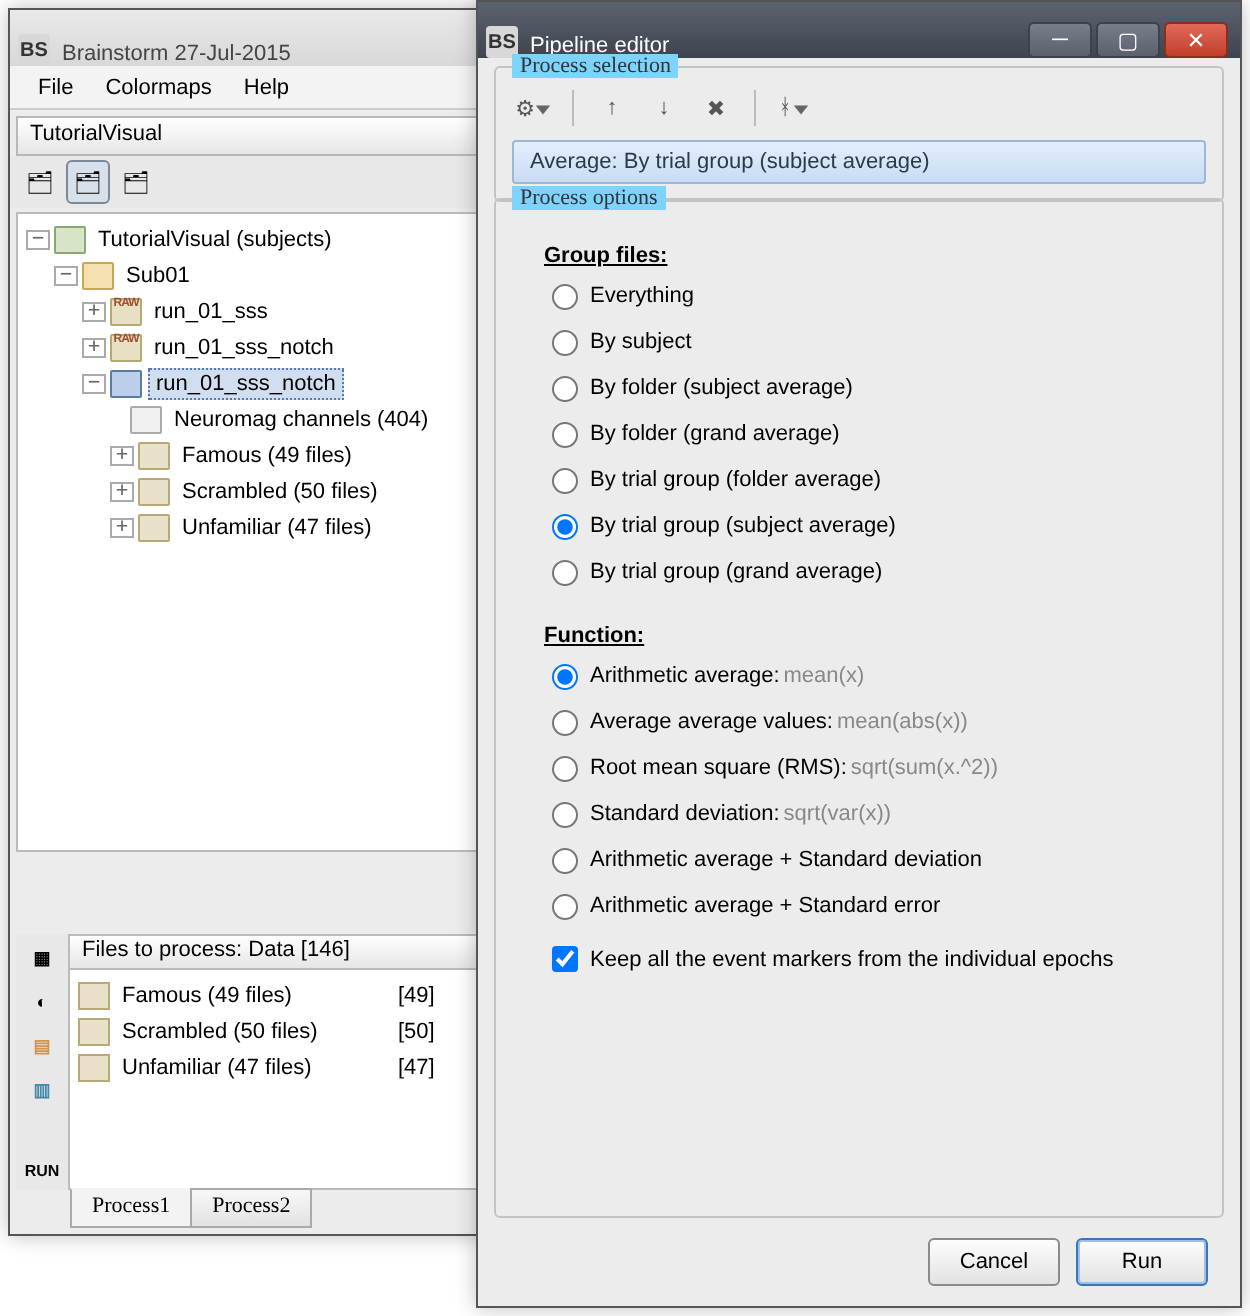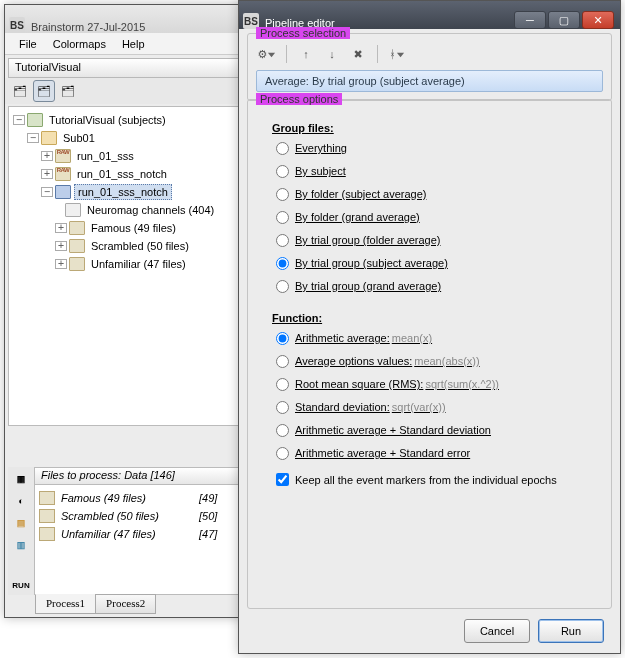--- a/index.html
+++ b/index.html
@@ -29,39 +29,39 @@
   .tn .ic.subj { background: #f4e0b0; border-color: #c9a85a; }
   .tn .ic.cond { background: #e8e0c4; border-color: #b8a870; }
   .tn .ic.cond.sel { background: #bcceea; border-color: #5a7aa8; }
   .tn .ic.chan { background: #f0f0f0; border-color: #aaa; }
   .tn .lbl { padding: 1px 3px; }
   .tn .lbl.sel { background: #d0def0; border: 1px dotted #5a7aa8; }
   .tn .raw { font-size: 6px; color: #a05030; position: absolute; top: -1px; left: 0; right: 0; text-align: center; font-weight: bold; letter-spacing: -0.5px; }
   .files-area { position: absolute; left: 3px; right: 3px; bottom: 22px; top: 462px; display: flex; }
   .sidebtns { width: 26px; background: #e8e8e8; display: flex; flex-direction: column; align-items: center; padding-top: 2px; gap: 2px; }
   .sidebtn { width: 22px; height: 22px; border: 1px solid transparent; border-radius: 3px; display: flex; align-items: center; justify-content: center; cursor: pointer; font-size: 9px; font-weight: bold; }
-  .files-box { flex: 1; display: flex; flex-direction: column; font-style: italic; }
+  .files-box { flex: 1; display: flex; flex-direction: column; }
   .files-head { height: 18px; background: linear-gradient(#fff,#e6e6e6); border: 1px solid #bbb; padding: 1px 6px; }
   .files-list { flex: 1; background: #fff; border: 1px solid #bbb; border-top: none; padding: 4px; }
   .frow { display: flex; align-items: center; height: 18px; gap: 6px; }
   .frow .ic { width: 16px; height: 14px; background: #e7e1c9; border: 1px solid #bba876; }
   .tabs { position: absolute; left: 30px; bottom: 3px; height: 20px; display: flex; }
   .tab { background: linear-gradient(#f8f8f8,#e2e2e2); border: 1px solid #aaa; padding: 2px 10px; margin-right: -1px; cursor: pointer; font-family: Liberation Serif, serif; }
   .tab.active { background: #f3f3f3; border-top-color: #f3f3f3; }
   
   .pipe-body { position: absolute; top: 28px; left: 0; right: 0; bottom: 0; padding: 4px 8px 6px 8px; background: #ececec; display: flex; flex-direction: column; }
   .group { border: 1px solid #c4c4c4; border-radius: 3px; margin-bottom: 6px; padding: 4px 8px 8px 8px; }
-  .group-title { position: relative; top: -11px; background: #d946ef; display: inline-block; padding: 0 4px; color: #333; font-size: 11px; }
+  .group-title { position: relative; top: -11px; background: #7dd3fc; display: inline-block; padding: 0 4px; color: #333; font-size: 11px; font-family: Liberation Serif, serif; }
   .proc-toolbar { height: 24px; display: flex; align-items: center; gap: 4px; margin-top: -8px; }
   .ptbtn { width: 22px; height: 22px; border: 1px solid transparent; border-radius: 3px; display: flex; align-items: center; justify-content: center; cursor: pointer; color: #555; }
   .sep { width: 1px; height: 18px; background: #bbb; margin: 0 4px; }
   .proc-sel { margin-top: 4px; background: linear-gradient(#e4eefc,#c8dcf5); border: 1px solid #9cb8d8; border-radius: 2px; padding: 4px 8px; color: #2a3a4a; }
   .opts { flex: 1; margin-top: -8px; }
   .sect-h { font-weight: bold; text-decoration: underline; margin: 6px 0 4px 16px; }
-  .radio-row { display: flex; align-items: center; margin: 3px 0 3px 20px; height: 20px; text-decoration: underline; }
+  .radio-row { display: flex; align-items: center; margin: 3px 0 3px 20px; height: 20px; }
   .radio-row input[type=radio] { margin-right: 6px; }
   .radio-row .formula { color: #888; margin-left: 2px; }
   .chk-row { display: flex; align-items: center; margin: 10px 0 0 20px; }
   .chk-row input { margin-right: 6px; }
   .dlg-buttons { display: flex; justify-content: flex-end; gap: 8px; padding: 4px 8px 4px 0; }
   .btn { min-width: 66px; height: 24px; background: linear-gradient(#fdfdfd,#e2e2e2); border: 1px solid #8a8a8a; border-radius: 3px; padding: 0 14px; cursor: pointer; }
   .btn.def { border: 1px solid #3b74b9; box-shadow: 0 0 0 1px #9cc0ea inset; }
   svg.tri { width: 9px; height: 9px; }
 </style>
 </head>
@@ -253,21 +253,21 @@
         </label>
 
       <div class="sect-h" style="margin-top:16px">Function:</div>
       <label class="radio-row">
           <input type="radio" name="fn" checked="" style="">
           <span>Arithmetic average:</span>
           <span class="formula">mean(x)</span>
         </label>
       <label class="radio-row">
           <input type="radio" name="fn" style="">
-          <span>Average options values:</span>
+          <span>Average average values:</span>
           <span class="formula">mean(abs(x))</span>
         </label>
       <label class="radio-row">
           <input type="radio" name="fn" style="">
           <span>Root mean square (RMS):</span>
           <span class="formula">sqrt(sum(x.^2))</span>
         </label>
       <label class="radio-row">
           <input type="radio" name="fn" style="">
           <span>Standard deviation:</span>

